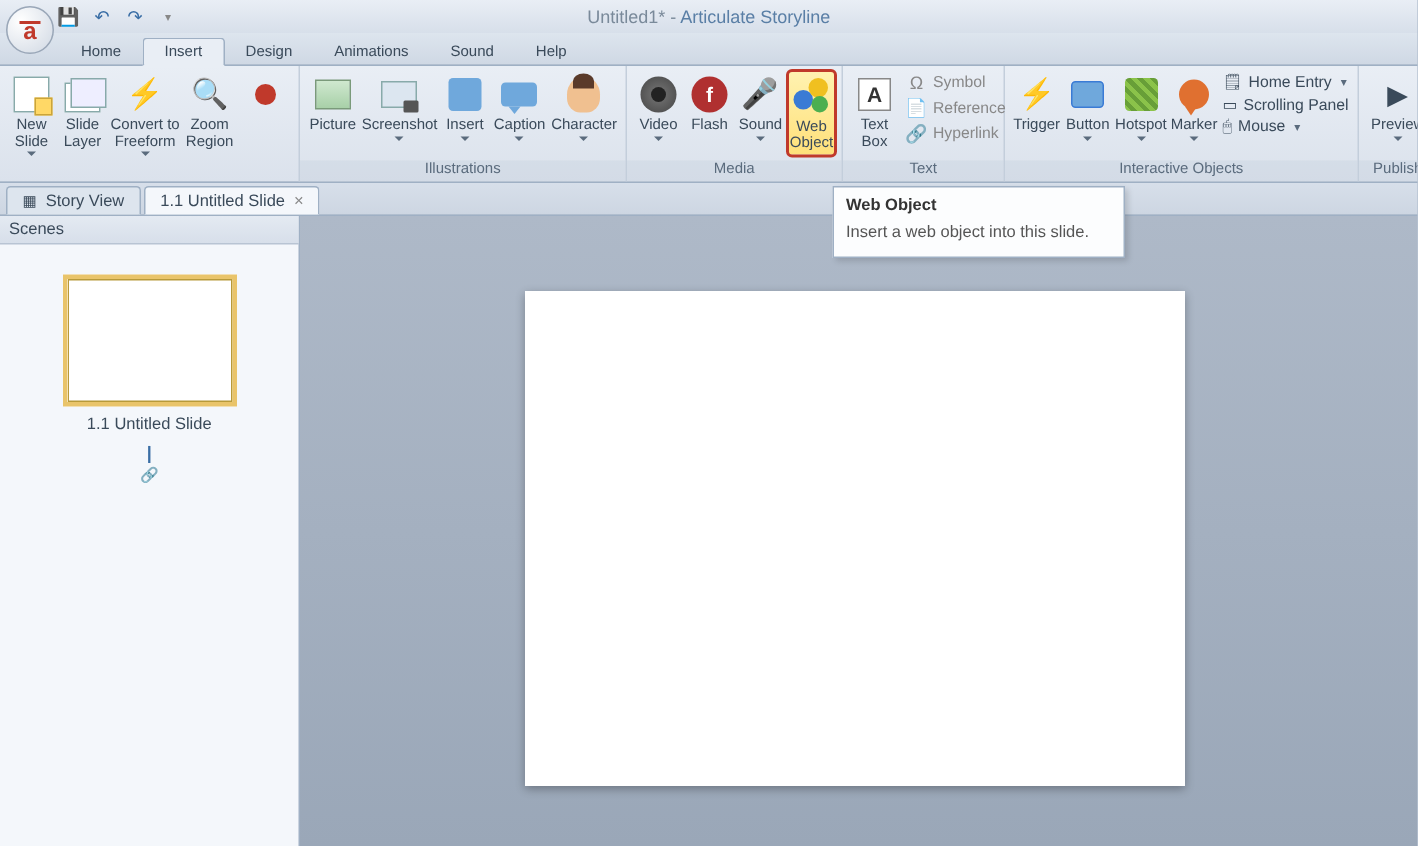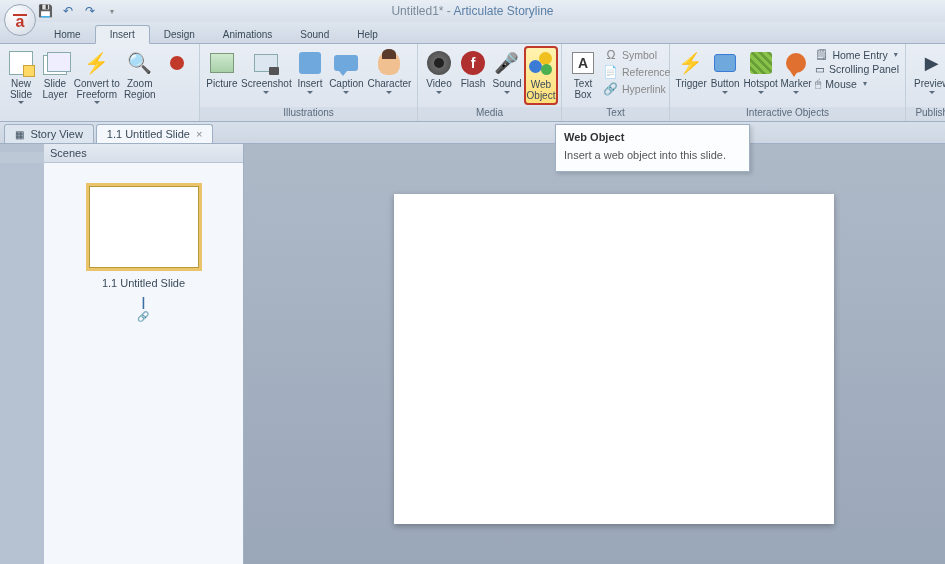--- a/index.html
+++ b/index.html
@@ -46,21 +46,21 @@
   .tooltip .tt-title { font-weight:bold; font-size:11px; color:#333; margin-bottom:6px; }
   .tooltip .tt-body { font-size:11px; color:#555; }
 
   
   .doctabs { height:22px; background:linear-gradient(#d7dfea,#cdd6e2); display:flex; align-items:flex-end; padding-left:4px; border-bottom:1px solid #9fb0c4; }
   .doctab { background:#f4f7fb; border:1px solid #9fb0c4; border-bottom:none; border-radius:3px 3px 0 0; padding:3px 10px; font-size:11px; color:#3a4a5a; margin-right:2px; display:flex; align-items:center; gap:6px; }
   .doctab.inactive { background:#dde5ee; }
   .doctab .x { color:#888; }
 
   
-  .workspace { display:flex; height:calc(564px - 22px - 22px - 78px - 22px);padding-left:44px; }
+  .workspace { display:flex; height:calc(564px - 22px - 22px - 78px - 22px); }
   .side { width:200px; background:#f4f7fb; border-right:1px solid #9fb0c4; display:flex; flex-direction:column; }
   .side-header { background:linear-gradient(#e4eaf2,#d7dfea); border-bottom:1px solid #b8c4d3; padding:3px 6px; font-size:11px; color:#3a4a5a; }
   .scene-select { margin:4px; }
   .scene-select select { width:100%; font-size:11px; height:18px; border:1px solid #9fb0c4; background:#fff; }
   .thumb-area { flex:1; padding:20px 0 0 0; display:flex; flex-direction:column; align-items:center; }
   .thumb { width:116px; height:88px; background:#fff; border:3px solid #e9c46a; box-shadow:0 0 0 1px #b89a3a inset; }
   .thumb-label { margin-top:6px; font-size:11px; color:#3a4a5a; }
   .thumb-cursor { margin-top:6px; color:#3a6ea5; font-size:12px; display:flex; flex-direction:column; align-items:center; gap:2px; }
 
   .canvas-area { flex:1; background:linear-gradient(#aeb9c8,#9aa7b8); position:relative; }

